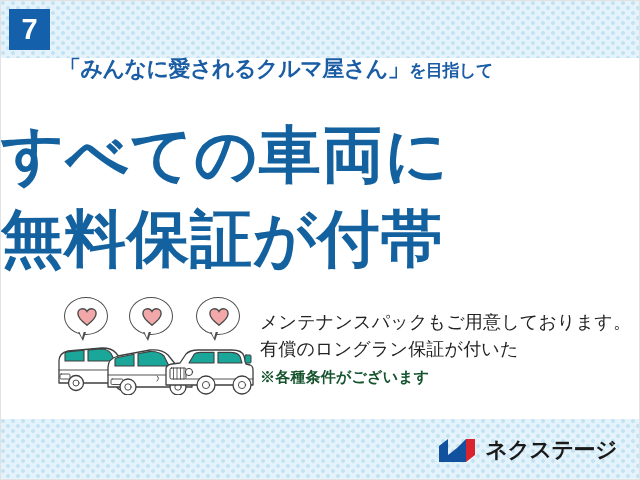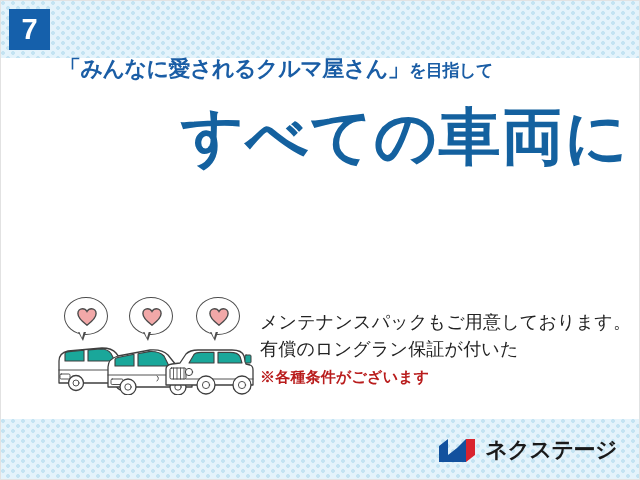--- a/index.html
+++ b/index.html
@@ -64,23 +64,23 @@
     margin-top: 40px;
   }
   #header-title .small {
     font-size: 17px;
   }
 
   
   #headline {
     position: absolute;
     left: 0;
-    top: 94px;
+    top: 112px;
     width: 628px;
-    text-align: right;
+    text-align: left;
   }
   #headline .line {
     color: #14619f;
     font-weight: bold;
     font-size: 62px;
     line-height: 84px;
     letter-spacing: 1px;
     white-space: nowrap;
   }
 
@@ -145,21 +145,21 @@
     width: 380px;
   }
   #body-copy .bline {
     color: #232323;
     font-size: 18px;
     line-height: 27px;
     white-space: nowrap;
     letter-spacing: 0.2px;
   }
   #body-copy .bnote {
-    color: #b91c1c;
+    color: #14532d;
     font-size: 15px;
     font-weight: bold;
     line-height: 27px;
     white-space: nowrap;
     letter-spacing: 0.2px;
   }
 
   
   #footer {
     top: 418px;
@@ -189,20 +189,21 @@
 
   <div id="header" class="dot-band">
     <div id="badge-7">7</div>
     <div id="header-title">
       <span>「みんなに愛されるクルマ屋さん」</span><span class="small">を目指して</span>
     </div>
   </div>
 
   <div id="headline">
     <div class="line">すべての車両に</div>
+    <div class="line">無料保証が付帯</div>
   </div>
 
   <div id="illustration">
 
     <div class="bubble" id="bubble1">
       <span class="tail"></span>
       <span class="heart">
         <svg width="20" height="18" viewBox="0 0 20 18">
           <path d="M10 17.2C10 17.2 0.9 10.6 0.9 5.6 0.9 2.6 3.1 0.7 5.5 0.7 7.4 0.7 9.1 1.9 10 3.5 10.9 1.9 12.6 0.7 14.5 0.7 16.9 0.7 19.1 2.6 19.1 5.6 19.1 10.6 10 17.2 10 17.2Z" fill="#f2a8a8" stroke="#4c4c4c" stroke-width="1.4"></path>
         </svg>

